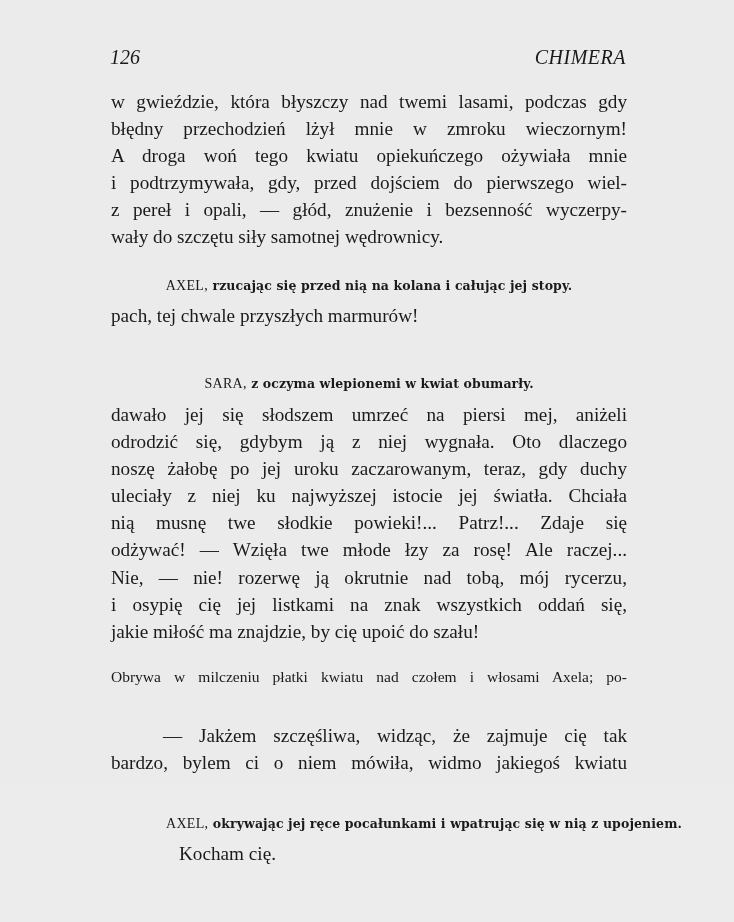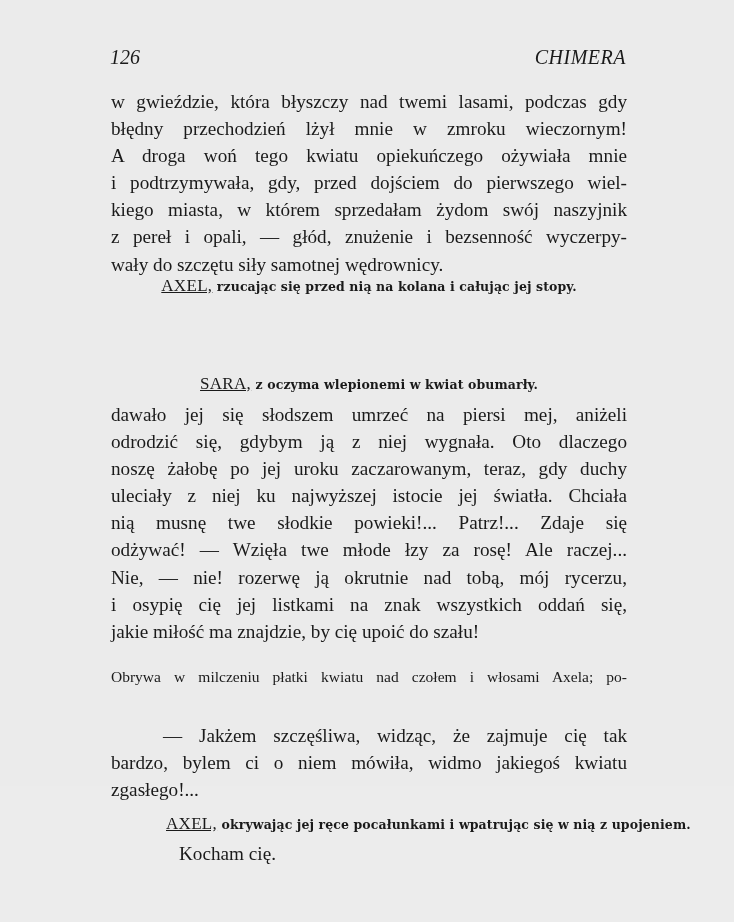--- a/index.html
+++ b/index.html
@@ -12,52 +12,52 @@
   }
   .page { position:absolute; left:0; top:0; width:734px; height:786px; background:#ebebeb; }
   .header { position:absolute; top:46px; left:110px; width:516px; height:24px; }
   .pgnum { position:absolute; left:0; top:0; font-style:italic; font-size:20px; }
   .running { position:absolute; right:0; top:0; font-style:italic; font-size:20px; letter-spacing:0.5px; }
   .body { position:absolute; left:110px; top:88px; width:516px; }
   .line { font-size:19.2px; line-height:27.1px; height:27.1px; white-space:nowrap; text-align:justify; text-align-last:justify; }
   .line.last { text-align-last:left; }
   .indent { text-indent:52px; }
   .speaker { font-size:12.5px; line-height:18px; white-space:nowrap; text-align:center; font-family:"DejaVu Serif",serif; font-weight:bold; letter-spacing:0.1px; }
-  .speaker .name { font-family:"Liberation Serif",serif; font-size:17px; font-weight:normal; letter-spacing:0.3px;text-decoration:underline; }
+  .speaker .name { font-family:"Liberation Serif",serif; font-size:14px; font-weight:normal; letter-spacing:0.3px; }
   .stage { font-size:15.5px; line-height:22px; height:22px; white-space:nowrap; }
   .block { position:absolute; left:1px; width:516px; }
 </style>
 </head>
 <body>
 
 <div class="page">
 
   <div class="header">
     <span class="pgnum">126</span>
     <span class="running">CHIMERA</span>
   </div>
 
   <div class="body">
 
     <div class="block" style="top:0px;">
       <div class="line">w gwieździe, która błyszczy nad twemi lasami, podczas gdy</div>
       <div class="line">błędny przechodzień lżył mnie w zmroku wieczornym!</div>
       <div class="line">A droga woń tego kwiatu opiekuńczego ożywiała mnie</div>
       <div class="line">i podtrzymywała, gdy, przed dojściem do pierwszego wiel-</div>
-      <div class="line">kiego miasta, w którem sprzedałam żydom swój naszyjnik</div>
       <div class="line">z pereł i opali, — głód, znużenie i bezsenność wyczerpy-</div>
       <div class="line last">wały do szczętu siły samotnej wędrownicy.</div>
     </div>
 
     <div class="block speaker" style="top:189px;">
       <span class="name">AXEL,</span>
       <span>rzucając się przed nią na kolana i całując jej stopy.</span>
     </div>
 
     <div class="block" style="top:214px;">
+      <div class="line last">pach, tej chwale przyszłych marmurów!</div>
     </div>
 
     <div class="block speaker" style="top:287px;">
       <span class="name">SARA,</span>
       <span>z oczyma wlepionemi w kwiat obumarły.</span>
     </div>
 
     <div class="block" style="top:313px;">
       <div class="line">dawało jej się słodszem umrzeć na piersi mej, aniżeli</div>
       <div class="line">odrodzić się, gdybym ją z niej wygnała. Oto dlaczego</div>
@@ -70,21 +70,20 @@
       <div class="line last">jakie miłość ma znajdzie, by cię upoić do szału!</div>
     </div>
 
     <div class="block" style="top:578px;">
       <div class="stage" style="text-align:justify; text-align-last:justify;">Obrywa w milczeniu płatki kwiatu nad czołem i włosami Axela; po-</div>
     </div>
 
     <div class="block" style="top:634px;">
       <div class="line indent">— Jakżem szczęśliwa, widząc, że zajmuje cię tak</div>
       <div class="line">bardzo, bylem ci o niem mówiła, widmo jakiegoś kwiatu</div>
-      <div class="line last">zgasłego!...</div>
     </div>
 
     <div class="block speaker" style="top:727px; text-align:right; padding-left:55px; width:auto;">
       <span class="name">AXEL,</span>
       <span>okrywając jej ręce pocałunkami i wpatrując się w nią z upojeniem.</span>
     </div>
 
     <div class="block" style="top:752px;">
       <div class="line last" style="padding-left:68px;">Kocham cię.</div>
     </div>

